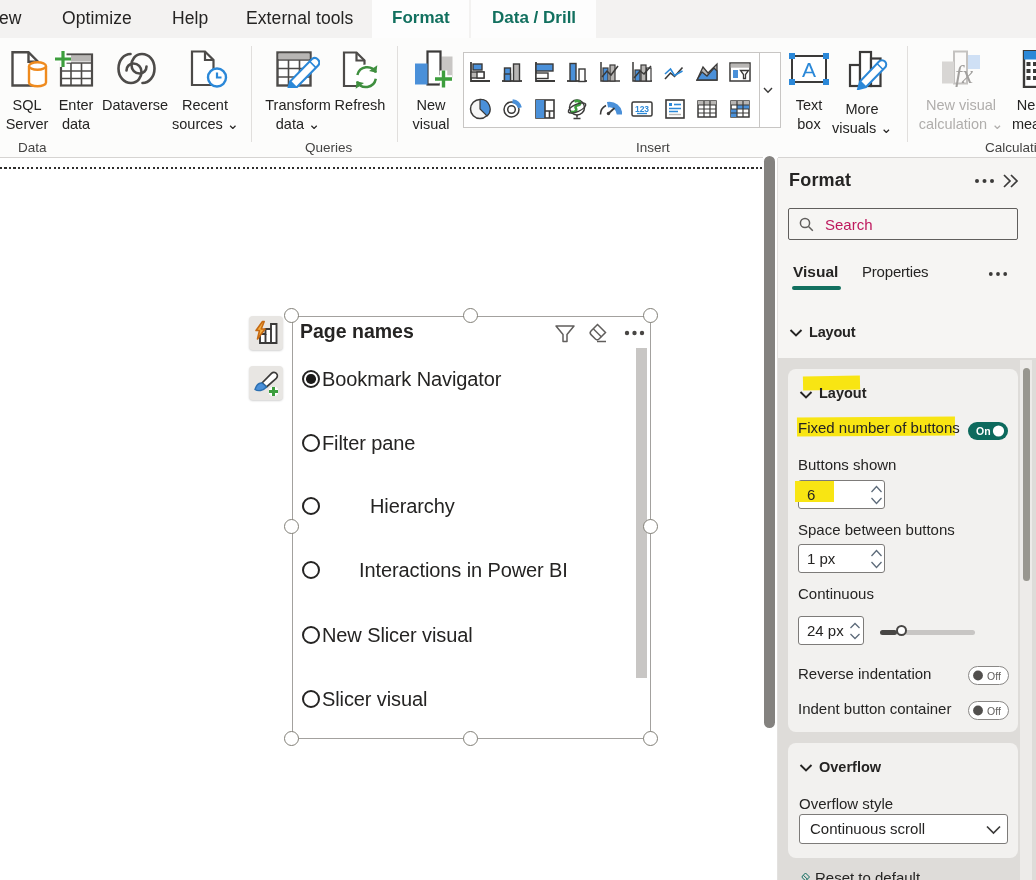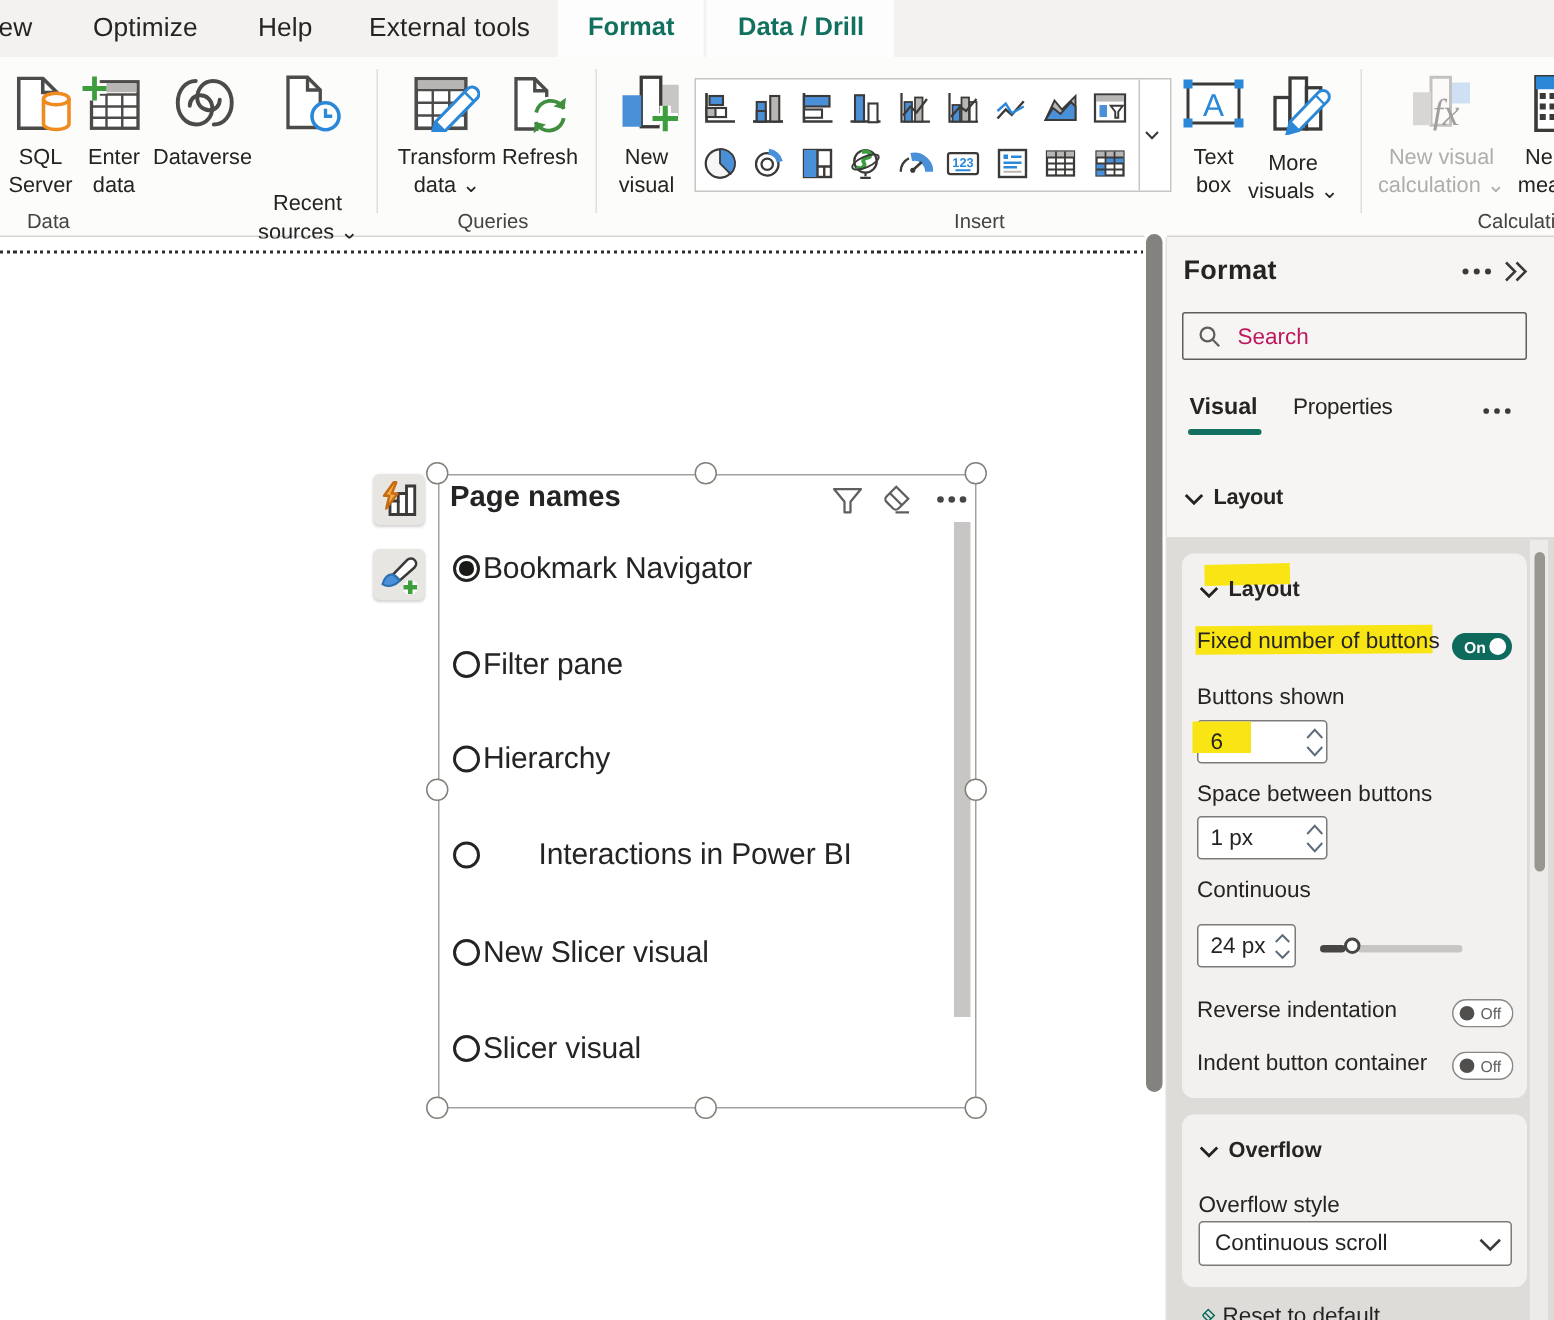--- a/index.html
+++ b/index.html
@@ -270,21 +270,21 @@
 <rect x="3" y="4" width="18" height="4" fill="#b8b6b4"></rect>
 <rect x="9" y="8" width="12" height="4" fill="#4a90d9"></rect>
 <rect x="3" y="12" width="6" height="8" fill="#4a90d9"></rect>
 <path d="M3 8 h18 M3 12 h18 M3 16 h18 M9 4 v16 M15 4 v16" stroke="#3b3a39" stroke-width="1.2" fill="none"></path>
       </svg>
     <div class="riblabel" style="left:4px; top:58px; width:46px;">SQL
 Server</div>
     <div class="riblabel" style="left:53px; top:58px; width:46px;">Enter
 data</div>
     <div class="riblabel" style="left:101px; top:58px; width:68px;">Dataverse</div>
-    <div class="riblabel" style="left:172px; top:58px; width:66px;margin-top:31px;">Recent
+    <div class="riblabel" style="left:172px; top:58px; width:66px;">Recent
 sources ⌄</div>
     <div class="riblabel" style="left:261px; top:58px; width:74px;">Transform
 data ⌄</div>
     <div class="riblabel" style="left:334px; top:58px; width:52px;">Refresh</div>
     <div class="riblabel" style="left:408px; top:58px; width:46px;">New
 visual</div>
     <div class="riblabel" style="left:789px; top:58px; width:40px;">Text
 box</div>
     <div class="riblabel" style="left:832px; top:62px; width:60px;">More
 visuals ⌄</div>
@@ -315,21 +315,21 @@
     </svg>
     <div id="vscroll"></div>
     <div class="vrow" style="top:30px;">
         <div class="radio sel"></div>
         <div class="vlabel">Bookmark Navigator</div>
       </div>
     <div class="vrow" style="top:94px;">
         <div class="radio"></div>
         <div class="vlabel">Filter pane</div>
       </div>
-    <div class="vrow" style="top:157px;">
+    <div class="vrow" style="top:157px;gap:48px;">
         <div class="radio"></div>
         <div class="vlabel">Hierarchy</div>
       </div>
     <div class="vrow" style="top:221px;gap:37px;">
         <div class="radio"></div>
         <div class="vlabel">Interactions in Power BI</div>
       </div>
     <div class="vrow" style="top:286px;">
         <div class="radio"></div>
         <div class="vlabel">New Slicer visual</div>

